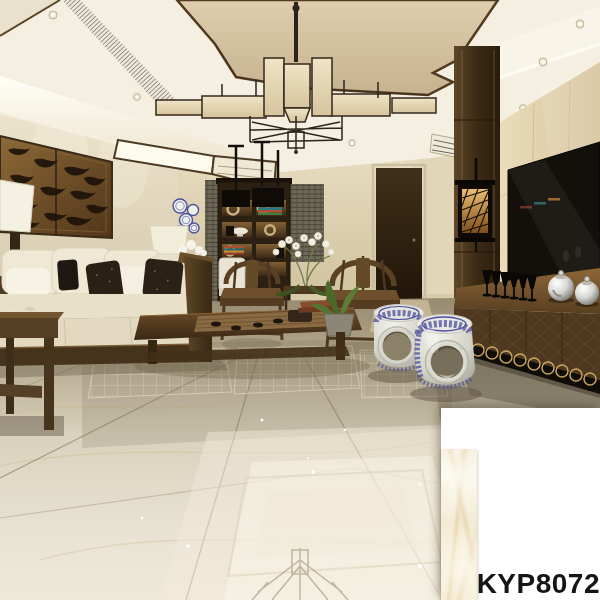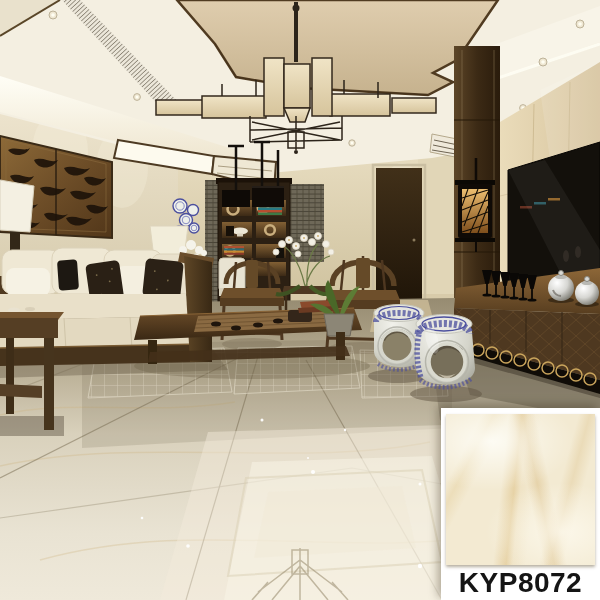--- a/index.html
+++ b/index.html
@@ -1,21 +1,21 @@
 <!DOCTYPE html>
 <html style="--card-bg: #ffffff; --label-color: #151515; --tile-base: #f3ead2; --tile-vein: #d6b26a; --ceiling-tan: #d8c5a3; --cove-white: #fbf8ee; --trim-wood: #4d3a21; --wall-cream: #e6dcc1; --bronze-panel: #7a5930; --wood-dark: #4a351d; --floor-light: #ece6d6; --floor-dark: #a2967c; --porcelain-blue: #4b4f9e; --tv-black: #13100b; --marble-wall: #e7d9ba; --silver: #d8d8d4;"><head>
 <meta charset="utf-8">
 <style>
   html,body{margin:0;padding:0;background:#222;}
   .stage{position:relative;width:600px;height:600px;overflow:hidden;background:#e6dcc2;
          font-family:"Liberation Sans",sans-serif;}
   .stage svg{position:absolute;left:0;top:0;}
   .swatch-card{position:absolute;left:441px;top:408px;width:159px;height:192px;
     background:var(--card-bg,#fff);box-shadow:-3px -3px 9px rgba(60,50,30,.4);
-    display:flex;flex-direction:column;align-items:center;padding-top:6px;box-sizing:border-box;}
+    display:flex;flex-direction:row;align-items:flex-end;padding-top:6px;box-sizing:border-box;}
   .swatch-tile{width:149px;height:151px;background-color:var(--tile-base,#f3ead2);
     background-image:
       radial-gradient(ellipse 120px 70px at 30% 18%, rgba(255,255,250,.85), rgba(255,255,250,0) 70%),
       radial-gradient(ellipse 110px 70px at 78% 78%, rgba(255,252,242,.75), rgba(255,252,242,0) 70%),
       linear-gradient(96deg, transparent 38%, rgba(214,178,106,.42) 46%, rgba(214,178,106,.12) 50%, transparent 58%),
       linear-gradient(78deg, transparent 54%, rgba(206,168,96,.34) 60%, transparent 67%),
       linear-gradient(118deg, transparent 16%, rgba(224,198,140,.34) 21%, transparent 28%),
       linear-gradient(105deg, transparent 70%, rgba(210,176,108,.25) 76%, transparent 83%);
     box-shadow:0 2px 3px rgba(90,75,45,.45);}
   .swatch-label{flex:1;display:flex;align-items:center;justify-content:center;

